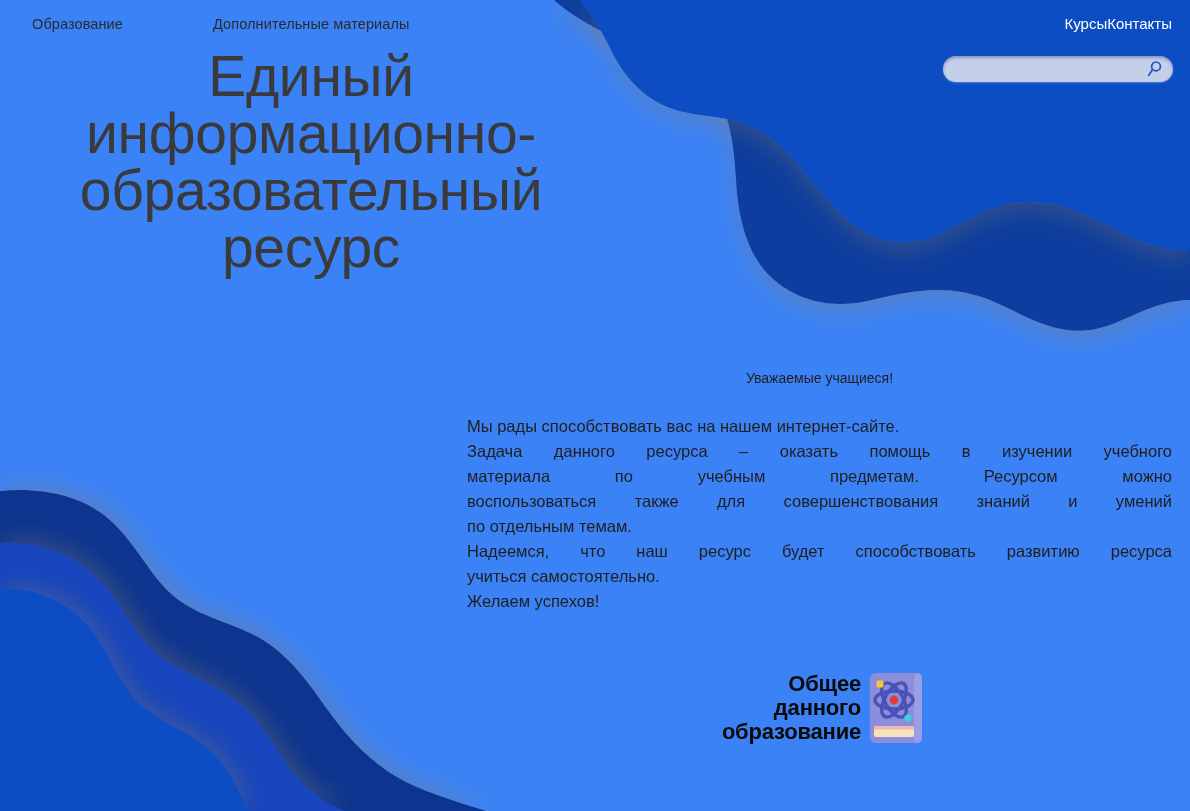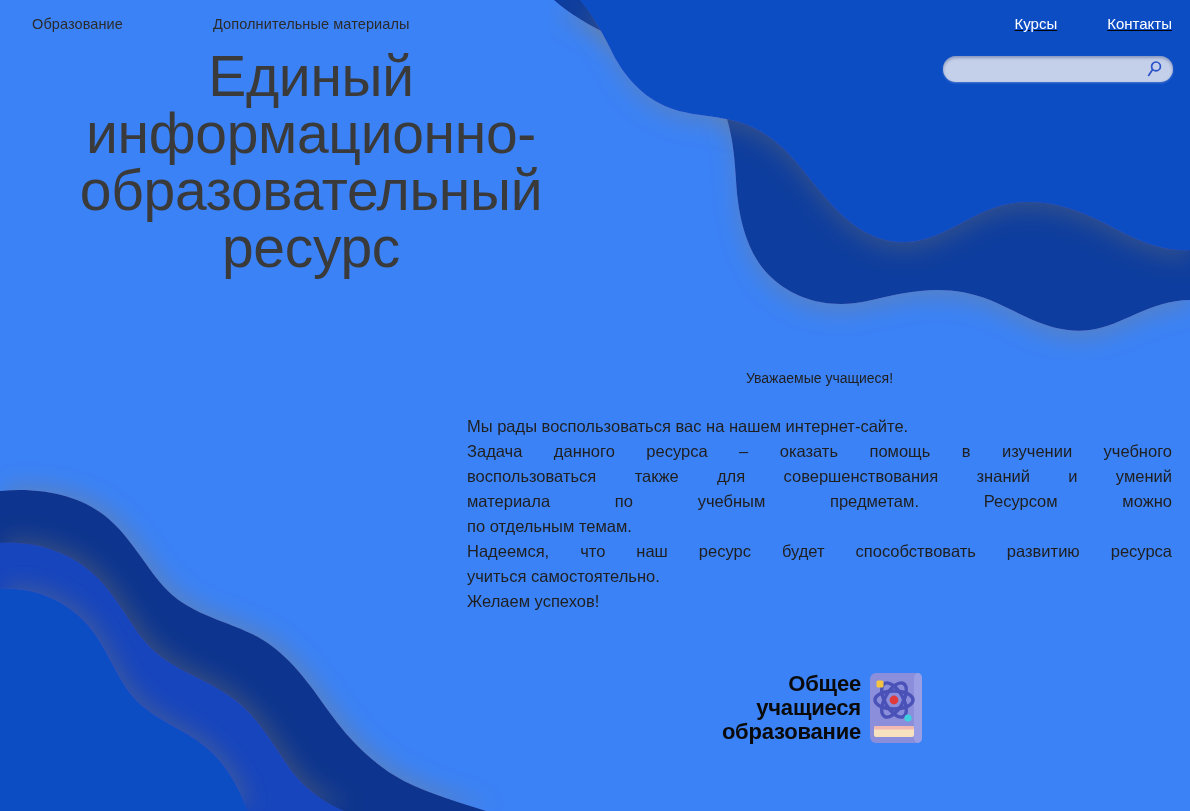--- a/index.html
+++ b/index.html
@@ -65,23 +65,21 @@
     white-space: nowrap;
     cursor: pointer;
     text-decoration: none;
   }
 
   .nav-right {
     position: absolute;
     top: 15px;
     right: 18px;
     display: flex;
-    gap: 50px;
     z-index: 5;
-    text-decoration: underline;
   }
   .nav-right .nav-link {
     font-size: 15px;
     color: #ffffff;
     white-space: nowrap;
     cursor: pointer;
     text-decoration: none;
   }
 
   
@@ -283,35 +281,35 @@
         </svg>
       </span>
     </div>
   </div>
 
   <h1 class="hero-title">Единый информационно-образовательный ресурс</h1>
 
   <main class="content">
     <p class="greeting">Уважаемые учащиеся!</p>
     <div class="body-copy">
-      <span class="line last">Мы рады воспользоваться вас на нашем интернет-сайте.</span>
+      <span class="line last">Мы рады способствовать вас на нашем интернет-сайте.</span>
       <span class="line just">Задача данного ресурса – оказать помощь в изучении учебного</span>
+      <span class="line just">материала по учебным предметам. Ресурсом можно</span>
       <span class="line just">воспользоваться также для совершенствования знаний и умений</span>
-      <span class="line just">материала по учебным предметам. Ресурсом можно</span>
       <span class="line last">по отдельным темам.</span>
       <span class="line just">Надеемся, что наш ресурс будет способствовать развитию ресурса</span>
       <span class="line last">учиться самостоятельно.</span>
       <span class="line last">Желаем успехов!</span>
     </div>
   </main>
 
   <div class="logo">
     <div class="logo-text">
       <span class="lt-line">Общее</span>
-      <span class="lt-line">учащиеся</span>
+      <span class="lt-line">данного</span>
       <span class="lt-line">образование</span>
     </div>
     <span class="logo-mark">
       <svg viewBox="0 0 54 72" xmlns="http://www.w3.org/2000/svg" aria-hidden="true">
 
         <rect x="1" y="1" width="52" height="70" rx="6" fill="#8a8edb"></rect>
 
         <rect x="45" y="1" width="8" height="70" rx="5" fill="#9a9ee4"></rect>
 
         <rect x="5" y="54" width="40" height="11" rx="2" fill="#f7e2c0"></rect>

